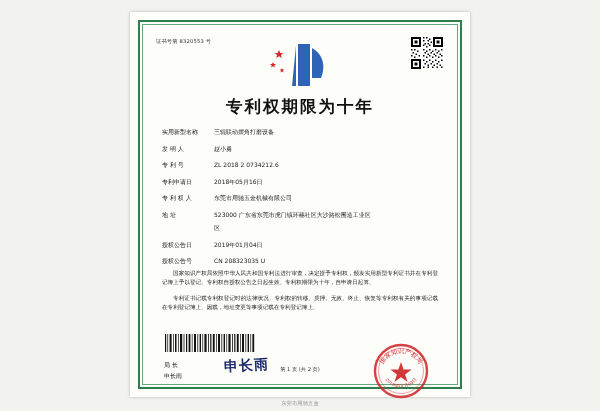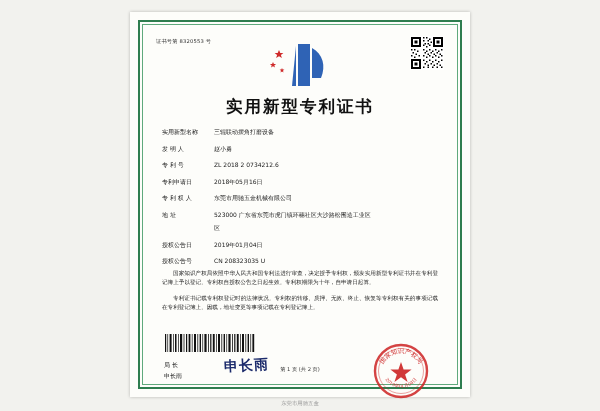--- a/index.html
+++ b/index.html
@@ -221,21 +221,21 @@
             <polygon points="17,28 17.7,29.6 19.4,29.6 18,30.7 18.5,32.4 17,31.4 15.5,32.4 16,30.7 14.6,29.6 16.3,29.6"></polygon>
           </g>
           <g fill="#2f63b5">
             <path d="M33 4 L45 4 L45 46 L33 46 Z"></path>
             <path d="M47 8 C58 14 61 26 56 38 L47 38 Z"></path>
           </g>
           <path d="M31 6 L31 46 L27 46 Z" fill="#2f63b5"></path>
         </svg>
       </div>
 
-      <div class="title">实用新型专利证书</div>
+      <div class="title">专利权期限为十年</div>
 
       <div class="fields">
         <div class="field">
           <div class="lab">实用新型名称</div>
           <div class="val">三辊联动摆角打磨设备</div>
         </div>
         <div class="field">
           <div class="lab">发 明 人</div>
           <div class="val">赵小勇</div>
         </div>

